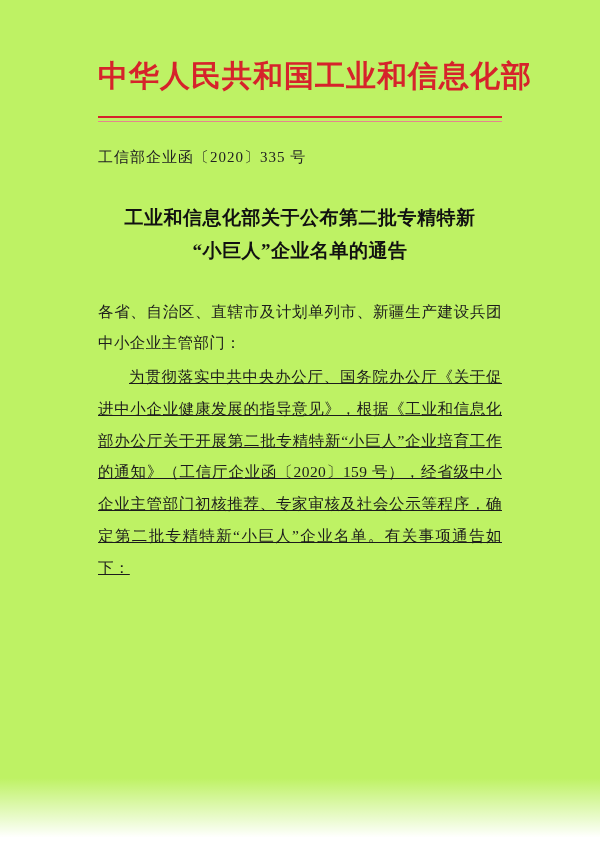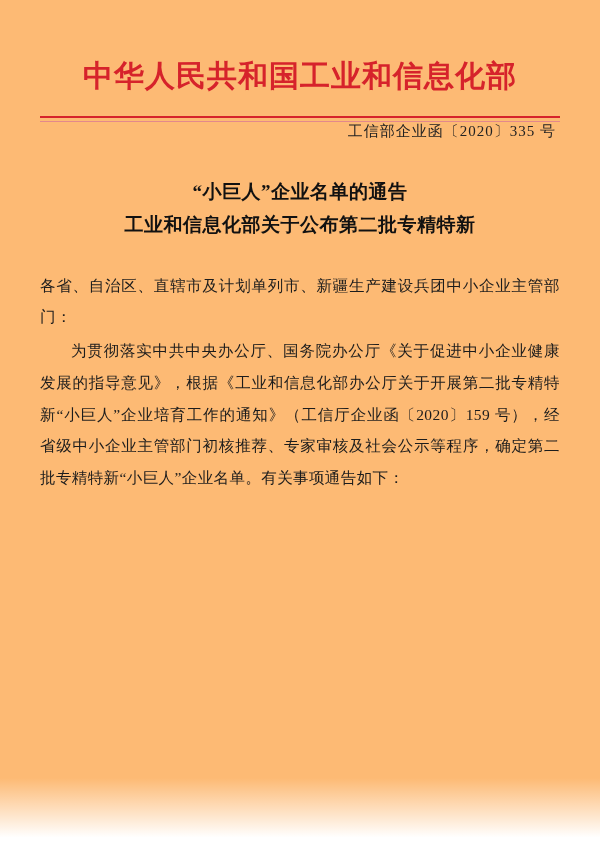--- a/index.html
+++ b/index.html
@@ -13,22 +13,22 @@
     font-family: "Liberation Serif", "DejaVu Serif", serif;
     color: #1a1a1a;
     overflow: hidden;
   }
 
   .page {
     position: relative;
     width: 600px;
     height: 848px;
     box-sizing: border-box;
-    padding: 0 40px;
-    background: #fdba74;
+    padding: 0 98px;
+    background: #bef264;
   }
 
   
   .masthead {
     padding-top: 58px;
     text-align: center;
   }
   .masthead-title {
     font-family: "Liberation Serif", "DejaVu Serif", serif;
     font-weight: bold;
@@ -46,21 +46,22 @@
     width: 100%;
   }
   .masthead-rule.thin {
     margin-top: 3px;
     height: 1px;
     background: #e3888c;
   }
 
   
   .doc-number {
-    text-align: right;
+    margin-top: 26px;
+    text-align: left;
     font-size: 15px;
     letter-spacing: 1px;
     color: #222;
     padding-right: 4px;
   }
 
   
   .doc-title {
     margin-top: 34px;
     text-align: center;
@@ -82,20 +83,21 @@
     color: #1c1c1c;
     text-align: justify;
     letter-spacing: 0.4px;
   }
   .para {
     margin: 1px 0 2px 0;
     text-indent: 0;
   }
   .para.indent {
     text-indent: 2em;
+    text-decoration: underline;
   }
 
   .fade-bottom {
     position: absolute;
     left: 0;
     right: 0;
     bottom: 0;
     height: 70px;
     background: linear-gradient(to bottom, rgba(255,255,255,0), #ffffff 85%);
     pointer-events: none;
@@ -109,22 +111,22 @@
   <div class="masthead">
     <div class="masthead-title">中华人民共和国工业和信息化部</div>
   </div>
 
   <div class="masthead-rule"></div>
   <div class="masthead-rule thin"></div>
 
   <div class="doc-number">工信部企业函〔2020〕335 号</div>
 
   <div class="doc-title">
+    <span class="line">工业和信息化部关于公布第二批专精特新</span>
     <span class="line">“小巨人”企业名单的通告</span>
-    <span class="line">工业和信息化部关于公布第二批专精特新</span>
   </div>
 
   <div class="doc-body">
     <p class="para">各省、自治区、直辖市及计划单列市、新疆生产建设兵团中小企业主管部门：</p>
     <p class="para indent">为贯彻落实中共中央办公厅、国务院办公厅《关于促进中小企业健康发展的指导意见》，根据《工业和信息化部办公厅关于开展第二批专精特新“小巨人”企业培育工作的通知》（工信厅企业函〔2020〕159 号），经省级中小企业主管部门初核推荐、专家审核及社会公示等程序，确定第二批专精特新“小巨人”企业名单。有关事项通告如下：</p>
   </div>
 
   <div class="fade-bottom"></div>
 </div>
 

